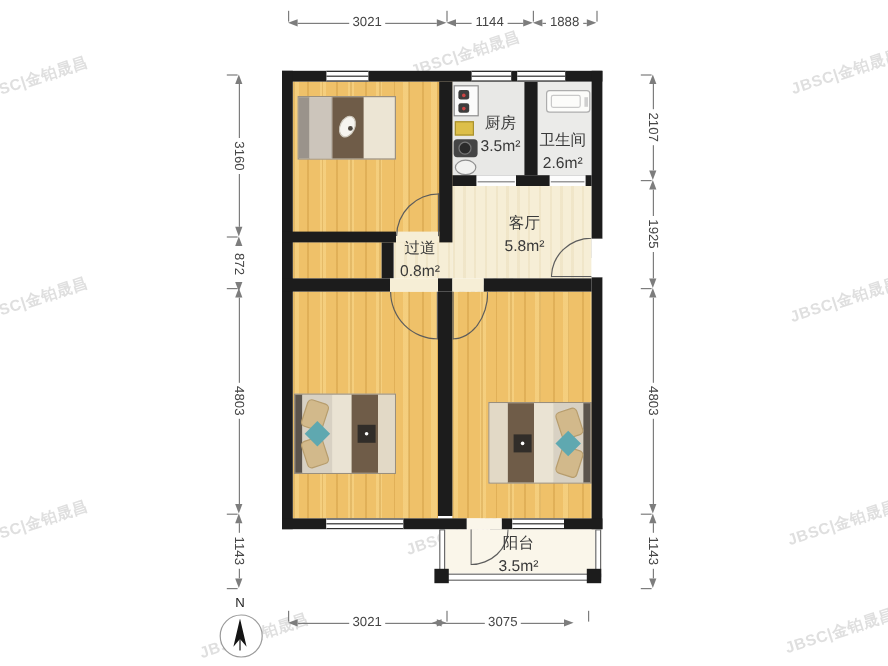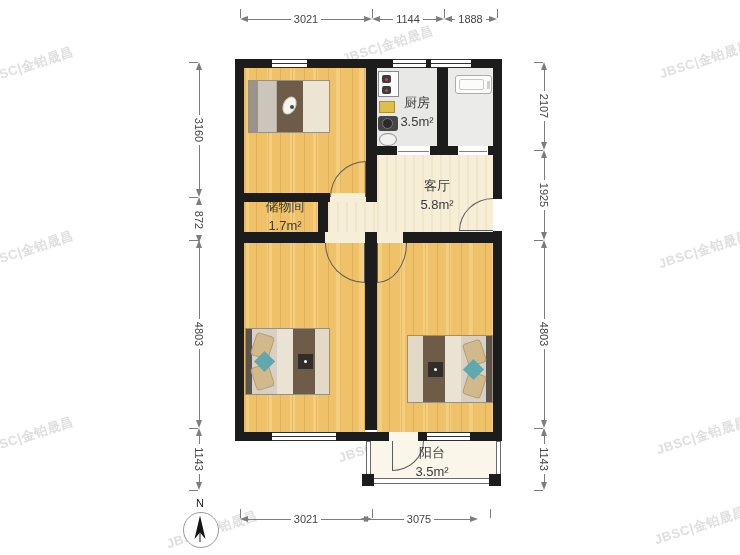--- a/index.html
+++ b/index.html
@@ -156,27 +156,31 @@
   <div class="arc" style="left:330px;top:161px;width:36px;height:36px;border-top-width:1.5px;border-left-width:1.5px;border-right-width:1.5px;border-top-left-radius:100% 100%"></div>
   <div class="arc" style="left:325px;top:243px;width:40px;height:40px;border-bottom-width:1.5px;border-left-width:1.5px;border-right-width:1.5px;border-bottom-left-radius:100% 100%"></div>
   <div class="arc" style="left:377px;top:243px;width:30px;height:40px;border-bottom-width:1.5px;border-right-width:1.5px;border-left-width:1.5px;border-bottom-right-radius:100% 100%"></div>
   <div class="arc" style="left:459px;top:198px;width:34px;height:33px;border-top-width:1.5px;border-left-width:1.5px;border-bottom-width:1.5px;border-top-left-radius:100% 100%"></div>
   <div class="arc" style="left:392px;top:441px;width:32px;height:30px;border-bottom-width:1.5px;border-right-width:1.5px;border-left-width:1.5px;border-bottom-right-radius:100% 100%"></div>
 
   <div class="rlabel" style="left:385px;top:93px;width:64px">
     <div>厨房</div>
     <div>3.5m²</div>
   </div>
+  <div class="rlabel" style="left:432px;top:107px;width:74px">
+    <div>卫生间</div>
+    <div>2.6m²</div>
+  </div>
   <div class="rlabel" style="left:400px;top:176px;width:74px">
     <div>客厅</div>
     <div>5.8m²</div>
   </div>
-  <div class="rlabel" style="left:243px;top:197px;width:84px">
-    <div>储物间</div>
-    <div>1.7m²</div>
+  <div class="rlabel" style="left:318px;top:197px;width:64px">
+    <div>过道</div>
+    <div>0.8m²</div>
   </div>
   <div class="rlabel" style="left:395px;top:443px;width:74px">
     <div>阳台</div>
     <div>3.5m²</div>
   </div>
 
   <div class="dim-h" style="left:240px;top:13px;width:132px">
     <div class="arl"></div>
       <div class="lnh"></div>
     <div class="lbl">3021</div>

